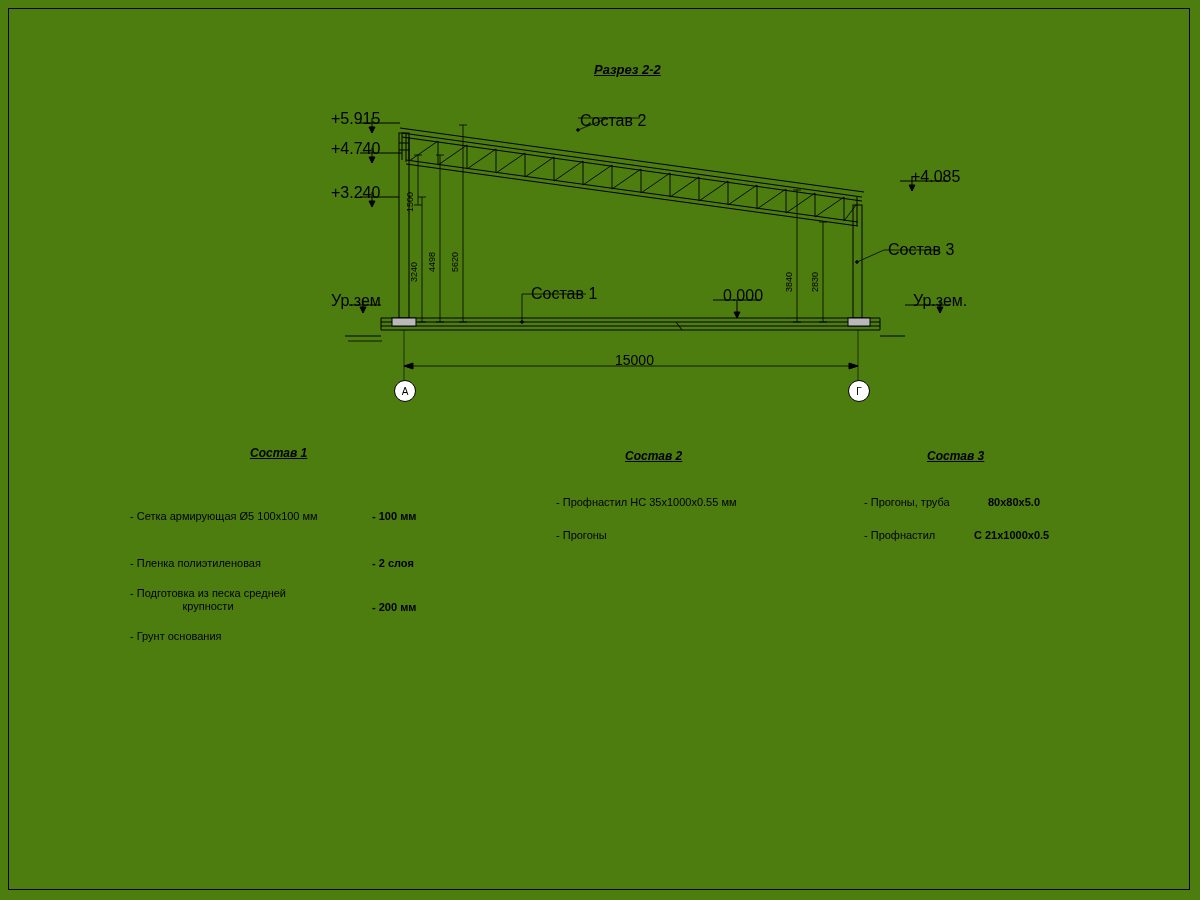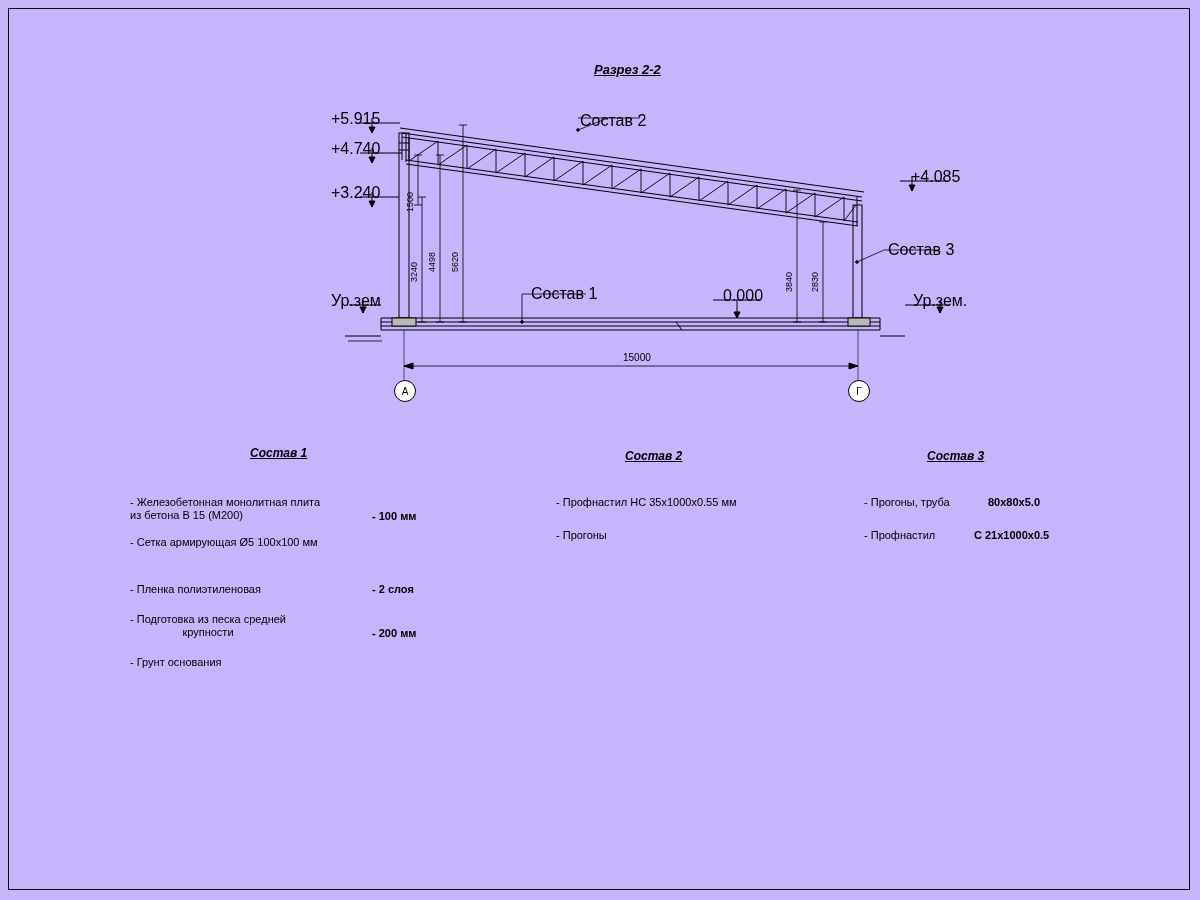--- a/index.html
+++ b/index.html
@@ -8,21 +8,21 @@
     background: #ffffff;
   }
   body {
     font-family: "Liberation Sans", sans-serif;
     color: #000000;
   }
   #sheet {
     position: relative;
     width: 1200px;
     height: 900px;
-    background: #c4b5fd;
+    background: #4d7c0f;
     overflow: hidden;
   }
   .border {
     position: absolute;
     left: 8px;
     top: 8px;
     width: 1182px;
     height: 882px;
     border: 1px solid #000;
     box-sizing: border-box;
@@ -35,23 +35,22 @@
     font-size: 13px;
     white-space: nowrap;
   }
   .lbl {
     position: absolute;
     font-size: 16px;
     white-space: nowrap;
   }
   .lbl-sm {
     position: absolute;
-    font-size: 10px;
-    white-space: nowrap;
-    margin-left: 8px;
+    font-size: 14px;
+    white-space: nowrap;
   }
   .vlbl {
     position: absolute;
     font-size: 9px;
     white-space: nowrap;
     transform-origin: left bottom;
     transform: rotate(-90deg);
   }
   .spec-title {
     position: absolute;
@@ -279,22 +278,20 @@
   <div class="circ-lbl" style="left:394px; top:380px;">А</div>
   <div class="circ-lbl" style="left:848px; top:380px;">Г</div>
 
   <div class="lbl" style="left:580px; top:112px;">Состав 2</div>
   <div class="lbl" style="left:888px; top:241px;">Состав 3</div>
   <div class="lbl" style="left:531px; top:285px;">Состав 1</div>
 
   <div class="spec-title" style="left:250px; top:446px;">Состав 1</div>
   <div class="spec-block" style="left:130px; top:496px; width:330px;">
     <div class="spec-row">
-      <span class="txt" style="white-space:pre-line;">- Железобетонная  монолитная плита
-  из бетона В 15 (М200)</span>
       <span class="val" style="left:242px; top:14px;">- 100 мм</span>
     </div>
     <div class="spec-row" style="margin-top:14px;">
       <span class="txt" style="white-space:pre-line;">- Сетка армирующая Ø5 100х100 мм</span>
       <span class="val" style="left:242px;"></span>
     </div>
     <div class="spec-row" style="margin-top:34px;">
       <span class="txt" style="white-space:pre-line;">- Пленка полиэтиленовая</span>
       <span class="val" style="left:242px;">-  2 слоя</span>
     </div>

